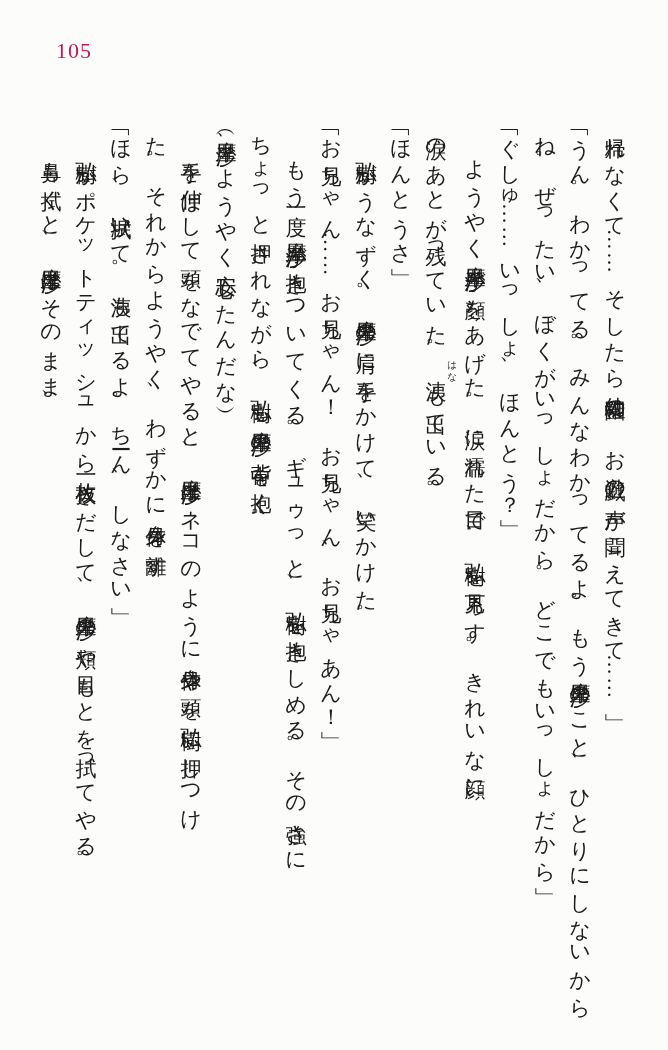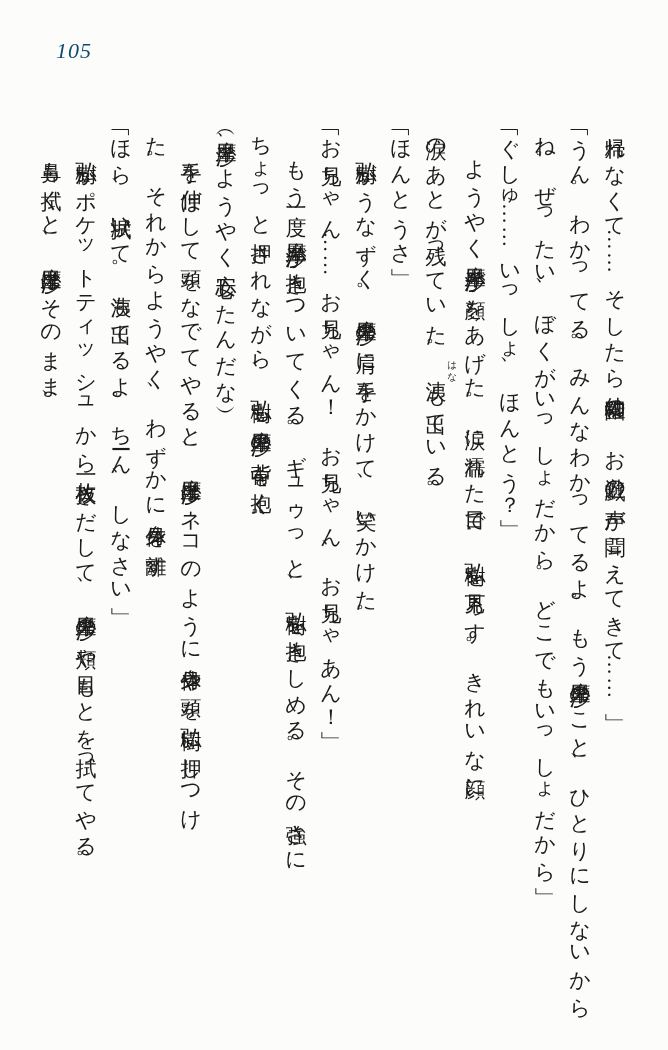--- a/index.html
+++ b/index.html
@@ -18,23 +18,22 @@
     height: 1050px;
     background: #fcfcfa;
     color: #1d1d1d;
     font-family: "Liberation Serif", "DejaVu Serif", serif;
   }
   .page-number {
     position: absolute;
     top: 38px;
     left: 56px;
     font-size: 22px;
-    font-style: italic;
     letter-spacing: 1px;
-    color: #0c4a6e;
+    color: #be185d;
     font-family: "Liberation Serif", "DejaVu Serif", serif;
   }
   .text-block {
     position: absolute;
     top: 122px;
     right: 36px;
     height: 896px;
     writing-mode: vertical-rl;
     -webkit-writing-mode: vertical-rl;
     text-orientation: mixed;

